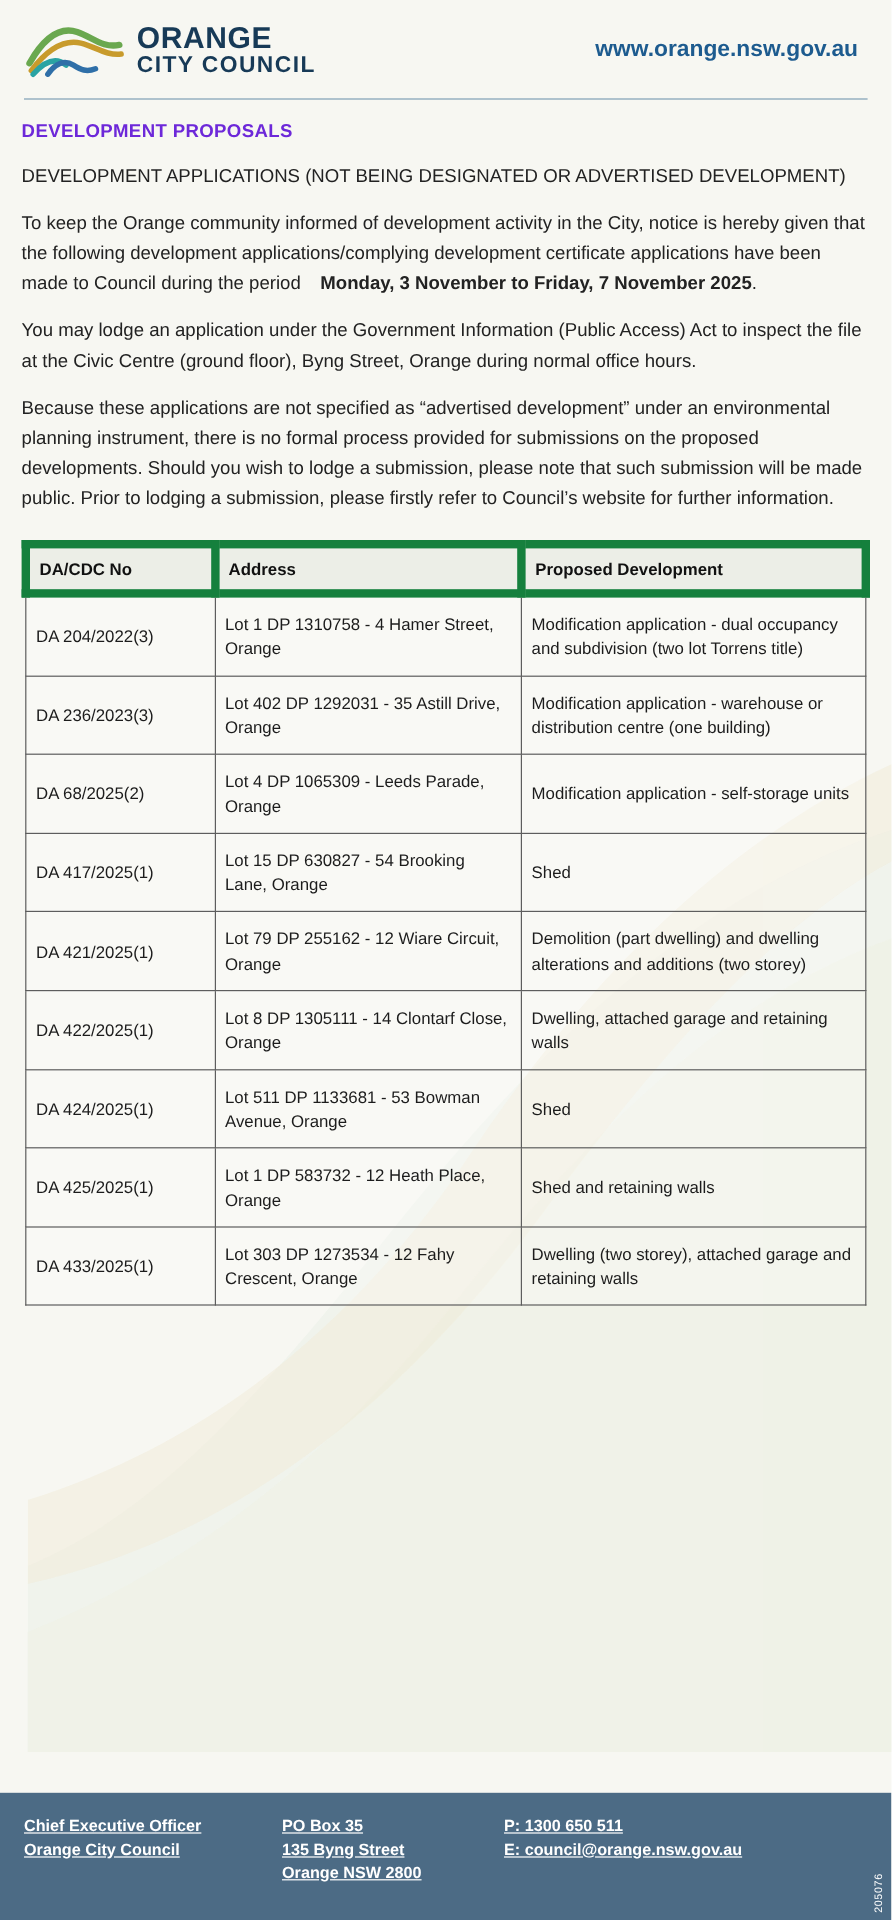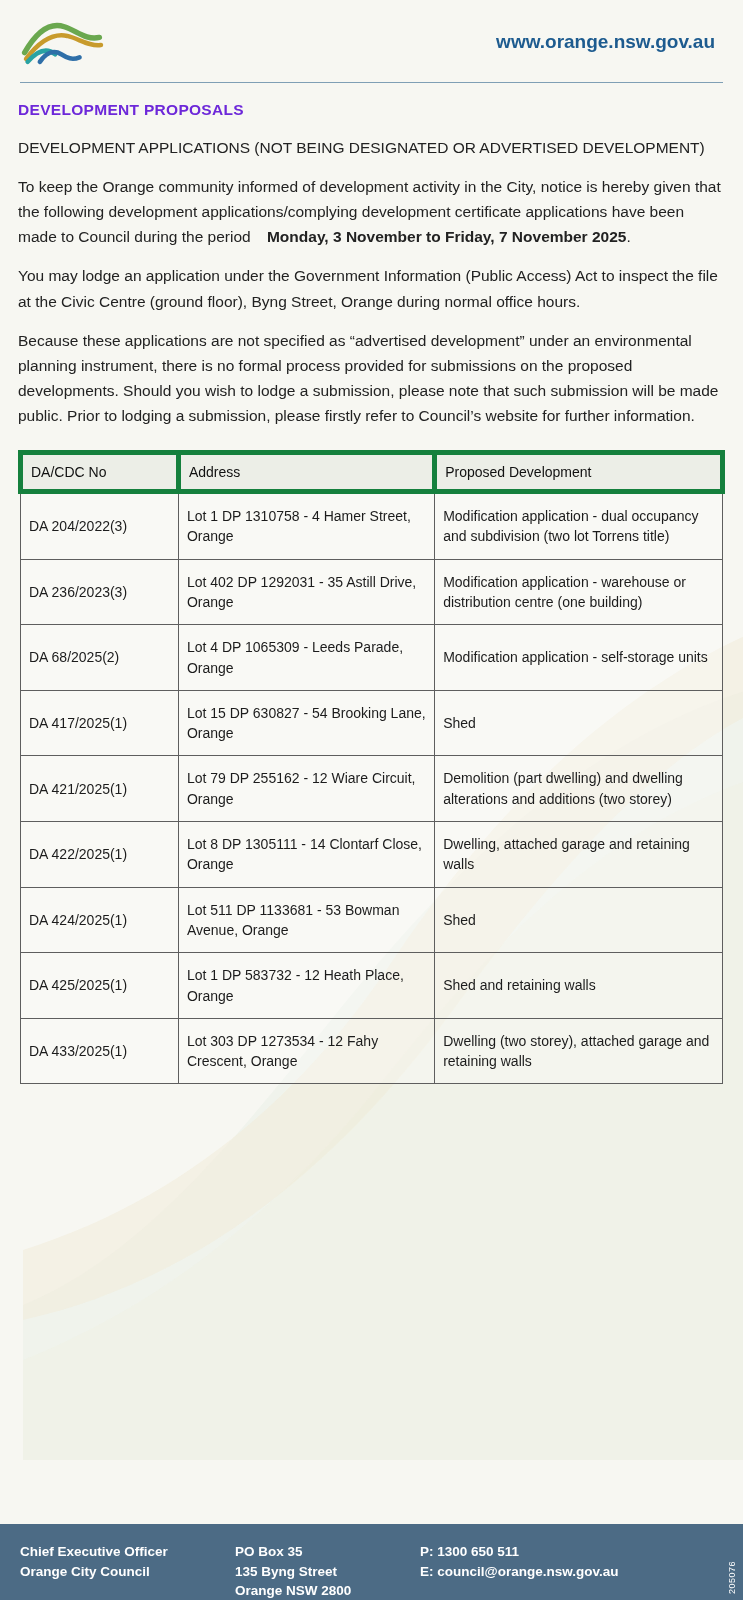--- a/index.html
+++ b/index.html
@@ -118,24 +118,24 @@
   table.da-table {
     width: 100%;
     border-collapse: collapse;
     margin-top: 22px;
     background: transparent;
     table-layout: fixed;
   }
   table.da-table th {
     text-align: left;
     font-size: 14px;
-    font-weight: normal;
+    font-weight: bold;
     color: #111;
     padding: 9px 8px 9px 8px;
-    border: 5px solid #15803d;
+    border: 7px solid #15803d;
     background: #eceee7;
     vertical-align: middle;
   }
   table.da-table td {
     font-size: 14px;
     color: #1c1c1c;
     padding: 12px 8px;
     border: 1px solid #5e5e5e;
     vertical-align: middle;
     line-height: 1.45;
@@ -143,28 +143,29 @@
   }
   col.c1 { width: 22.5%; }
   col.c2 { width: 36.5%; }
   col.c3 { width: 41%; }
   
   .footer {
     position: absolute;
     left: 0;
     right: 0;
     bottom: 0;
-    height: 76px;
+    height: 106px;
     background: #4c6b85;
     color: #ffffff;
     z-index: 3;
     display: flex;
     align-items: flex-start;
     padding: 18px 20px 0 20px;
     box-sizing: border-box;
+    text-decoration: underline;
   }
   .footer-col {
     font-size: 13.5px;
     font-weight: bold;
     line-height: 1.45;
     white-space: pre-line;
   }
   .footer-col.c-officer { width: 215px; }
   .footer-col.c-address { width: 185px; }
   .footer-col.c-contact { flex: 1; }
@@ -192,20 +193,24 @@
   </svg>
 
   <div class="header">
     <div class="logo">
       <svg class="logo-mark" viewBox="0 0 110 72">
         <path d="M6,50 C22,22 40,10 58,16 C74,21 86,34 104,30" fill="none" stroke="#6aa84f" stroke-width="7" stroke-linecap="round"></path>
         <path d="M8,58 C26,34 44,24 62,28 C78,32 90,42 106,40" fill="none" stroke="#c89b2c" stroke-width="6" stroke-linecap="round"></path>
         <path d="M10,62 C24,46 36,44 46,52" fill="none" stroke="#2aa3a3" stroke-width="6" stroke-linecap="round"></path>
         <path d="M26,62 C34,50 44,46 54,52 C62,57 68,60 78,56" fill="none" stroke="#2f6fa8" stroke-width="6" stroke-linecap="round"></path>
       </svg>
+      <div class="logo-text">
+        <span class="l1">ORANGE</span>
+        <span class="l2">CITY COUNCIL</span>
+      </div>
     </div>
     <div class="site-url">www.orange.nsw.gov.au</div>
   </div>
   <div class="header-rule"></div>
 
   <div class="content">
     <h1 class="doc-title">DEVELOPMENT PROPOSALS</h1>
     <p class="subtitle">DEVELOPMENT APPLICATIONS (NOT BEING DESIGNATED OR ADVERTISED DEVELOPMENT)</p>
 
     <p class="body-text">

